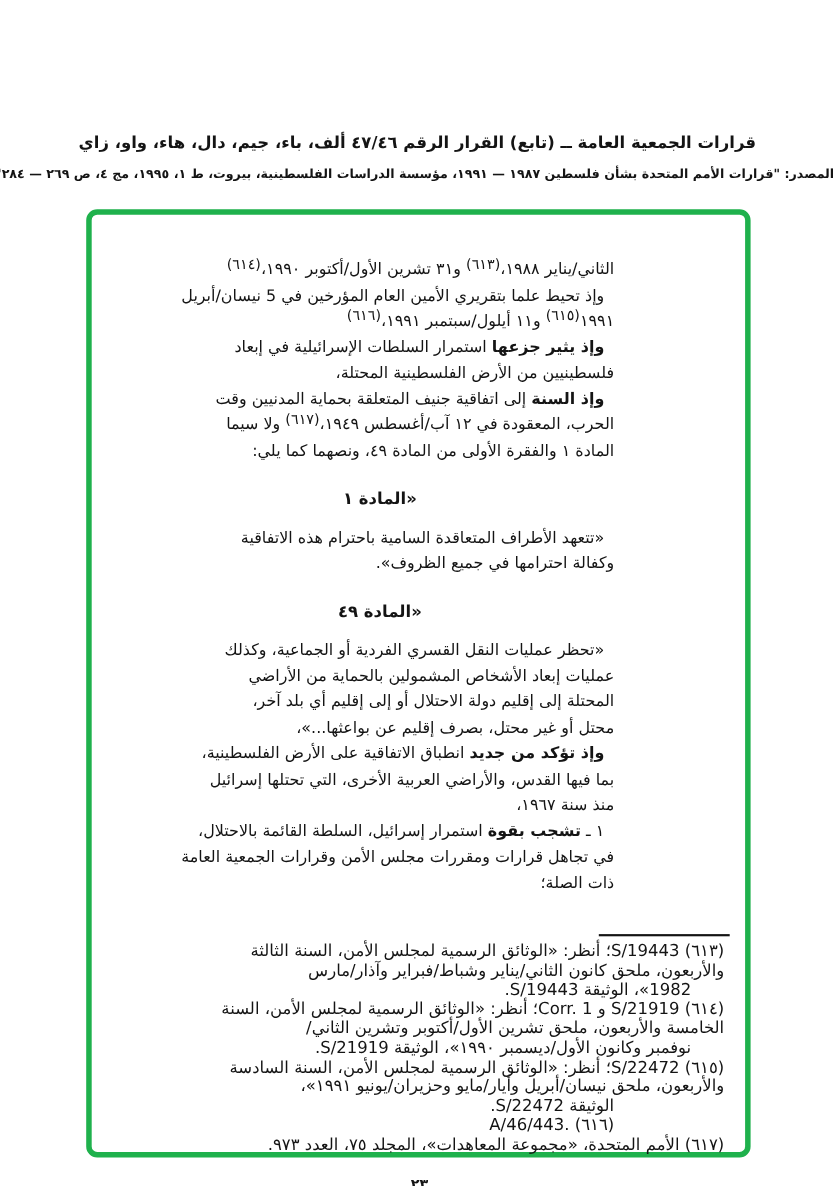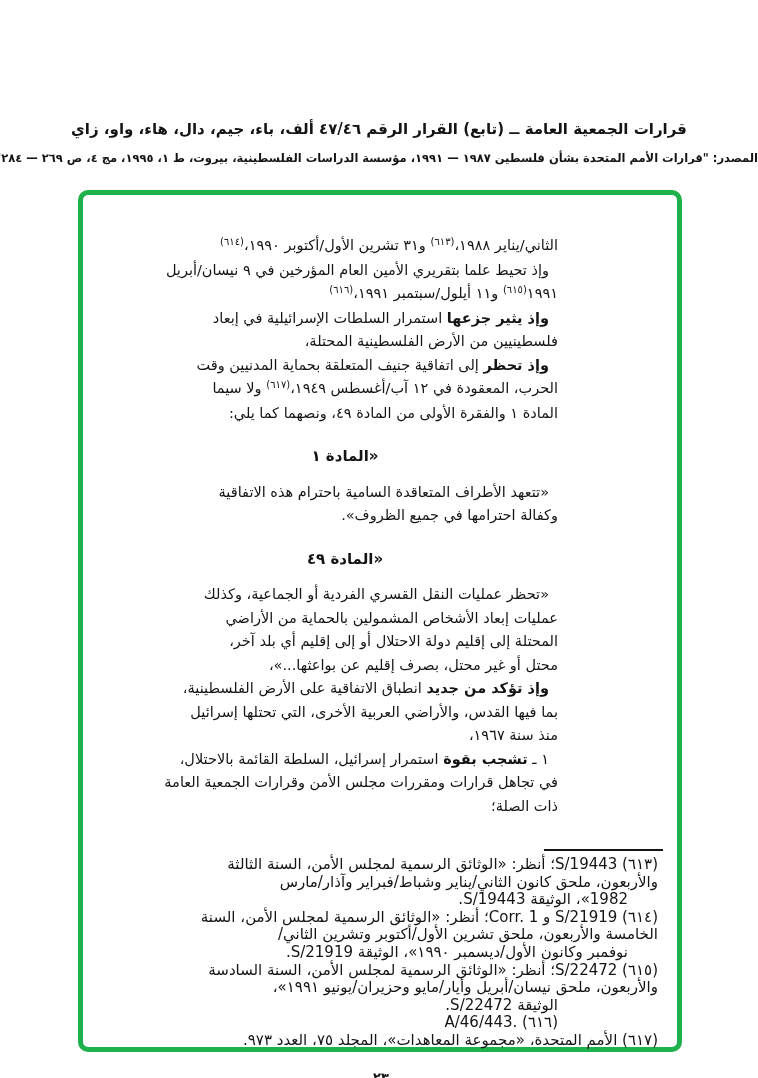--- a/index.html
+++ b/index.html
@@ -26,21 +26,21 @@
     position:absolute;top:39px;left:49px;right:119px;
     font-size:14.5px;line-height:23.5px;text-align:right;
   }
   .bline{white-space:nowrap;}
   .bline.ind{padding-right:9px;}
   .bhead{
     text-align:center;font-weight:bold;margin:20px 0 12px 0;white-space:nowrap;
     font-size:15px;
   }
   .b{font-weight:bold;}
-  .sup{font-size:10px;position:relative;top:-5.5px;}
+  .sup{font-size:13px;position:relative;top:-5.5px;}
   .fnsep{position:absolute;left:461px;top:654px;width:119px;height:2px;background:#141414;}
   .fns{
     position:absolute;top:661px;right:19px;left:217px;
     font-size:15px;line-height:17.6px;text-align:right;
   }
   .fline{white-space:nowrap;}
   .fline.find1{padding-right:30px;}
   .fline.find2{padding-right:100px;}
   .pnum{
     position:absolute;top:1022px;left:4px;right:0;text-align:center;
@@ -50,25 +50,25 @@
 </head>
 <body>
 
 <div class="page">
   <div class="hdr1">قرارات الجمعية العامة ــ (تابع) القرار الرقم ٤٧/٤٦ ألف، باء، جيم، دال، هاء، واو، زاي</div>
   <div class="hdr2">المصدر: "قرارات الأمم المتحدة بشأن فلسطين ١٩٨٧ — ١٩٩١، مؤسسة الدراسات الفلسطينية، بيروت، ط ١، ١٩٩٥، مج ٤، ص ٢٦٩ — ٢٨٤"</div>
 
   <div class="frame">
     <div class="bodytext">
         <div class="bline"><span>الثاني/يناير ١٩٨٨،</span><span class="sup">(٦١٣)</span><span> و٣١ تشرين الأول/أكتوبر ١٩٩٠،</span><span class="sup">(٦١٤)</span></div>
-        <div class="bline ind"><span>وإذ تحيط علما بتقريري الأمين العام المؤرخين في ٩ نيسان/أبريل</span></div>
+        <div class="bline ind"><span>وإذ تحيط علما بتقريري الأمين العام المؤرخين في 5 نيسان/أبريل</span></div>
         <div class="bline"><span>١٩٩١</span><span class="sup">(٦١٥)</span><span> و١١ أيلول/سبتمبر ١٩٩١،</span><span class="sup">(٦١٦)</span></div>
         <div class="bline ind"><span class="b">وإذ يثير جزعها</span><span> استمرار السلطات الإسرائيلية في إبعاد</span></div>
         <div class="bline"><span>فلسطينيين من الأرض الفلسطينية المحتلة،</span></div>
-        <div class="bline ind"><span class="b">وإذ تحظر</span><span> إلى اتفاقية جنيف المتعلقة بحماية المدنيين وقت</span></div>
+        <div class="bline ind"><span class="b">وإذ السنة</span><span> إلى اتفاقية جنيف المتعلقة بحماية المدنيين وقت</span></div>
         <div class="bline"><span>الحرب، المعقودة في ١٢ آب/أغسطس ١٩٤٩،</span><span class="sup">(٦١٧)</span><span> ولا سيما</span></div>
         <div class="bline"><span>المادة ١ والفقرة الأولى من المادة ٤٩، ونصهما كما يلي:</span></div>
         <div class="bhead"><span>«المادة ١</span></div>
         <div class="bline ind"><span>«تتعهد الأطراف المتعاقدة السامية باحترام هذه الاتفاقية</span></div>
         <div class="bline"><span>وكفالة احترامها في جميع الظروف».</span></div>
         <div class="bhead"><span>«المادة ٤٩</span></div>
         <div class="bline ind"><span>«تحظر عمليات النقل القسري الفردية أو الجماعية، وكذلك</span></div>
         <div class="bline"><span>عمليات إبعاد الأشخاص المشمولين بالحماية من الأراضي</span></div>
         <div class="bline"><span>المحتلة إلى إقليم دولة الاحتلال أو إلى إقليم أي بلد آخر،</span></div>
         <div class="bline"><span>محتل أو غير محتل، بصرف إقليم عن بواعثها...»،</span></div>

